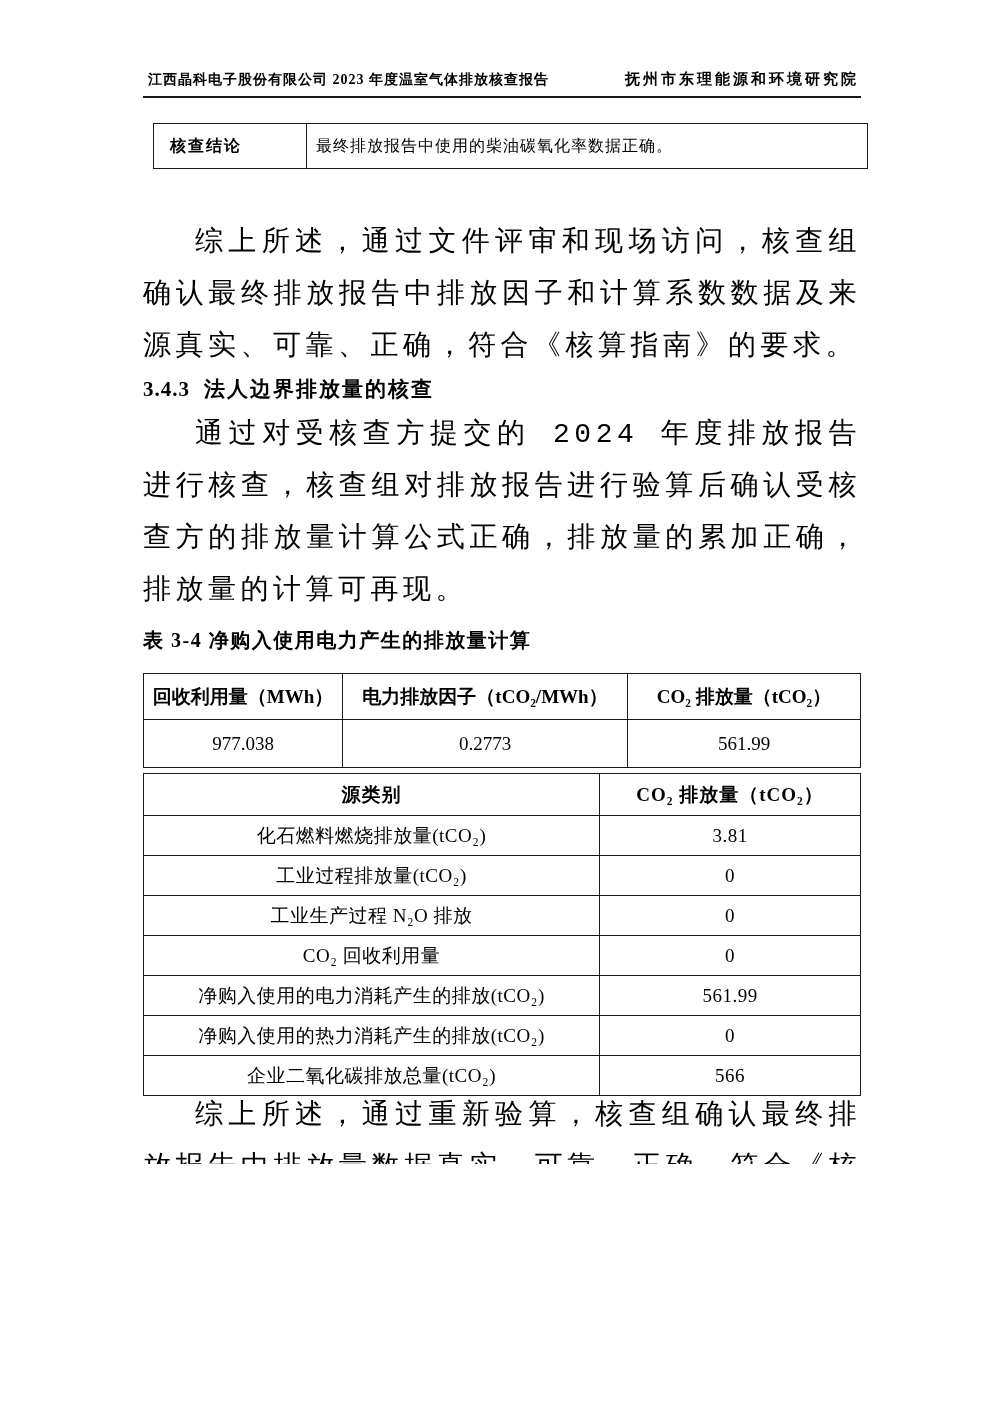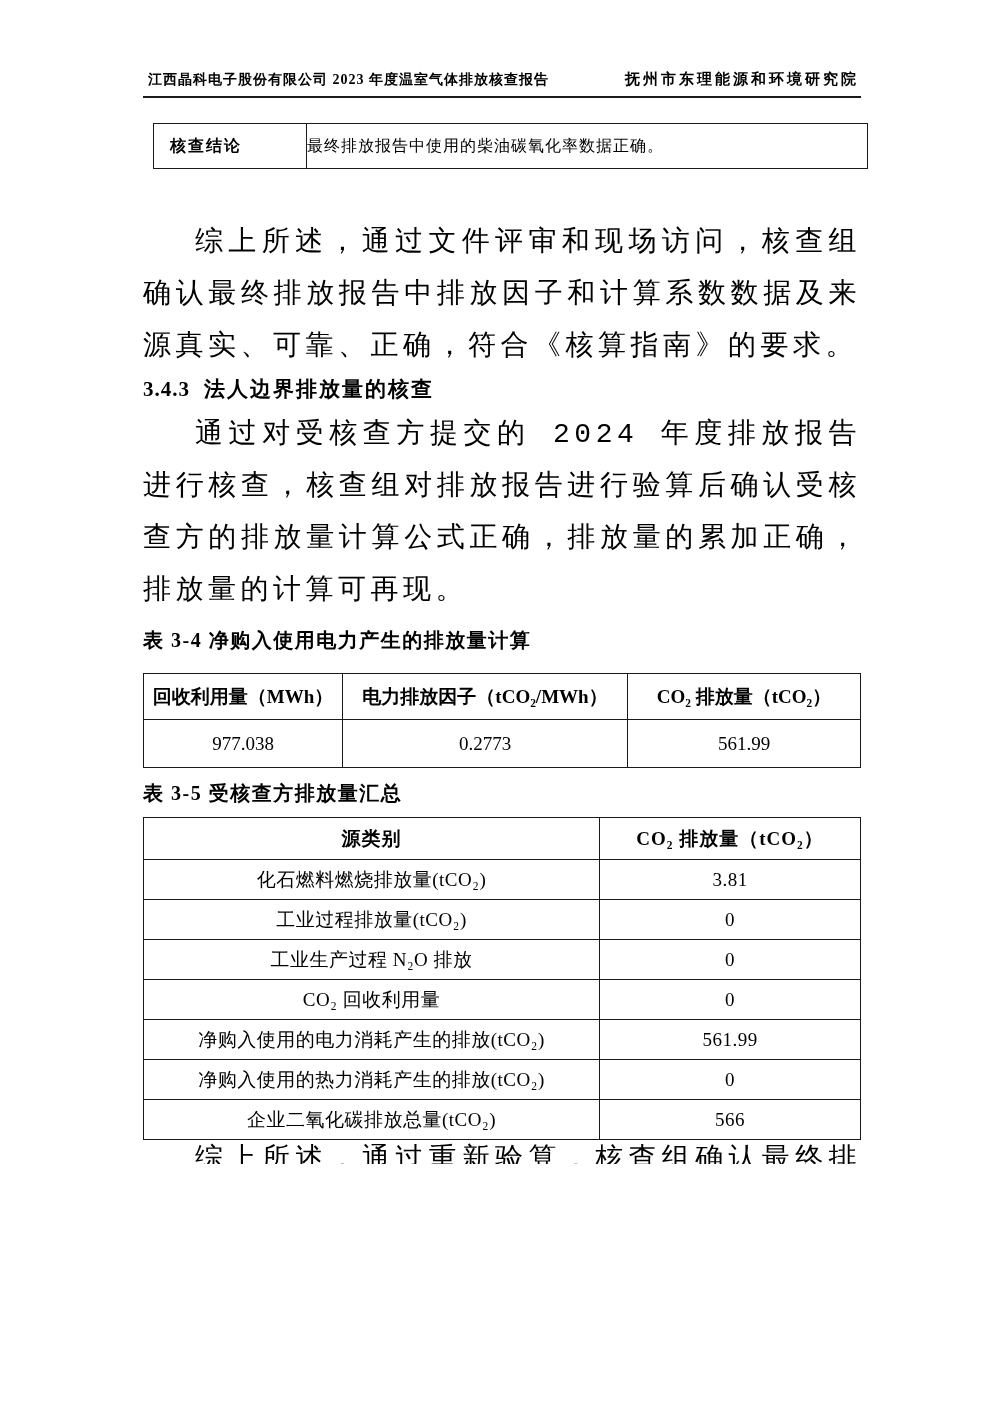--- a/index.html
+++ b/index.html
@@ -49,21 +49,21 @@
     width: 715px;
     table-layout: fixed;
   }
   .concl-table td { height: 45px; font-size: 16px; vertical-align: middle; }
   .concl-label {
     width: 153px;
     font-weight: bold;
     padding-left: 16px;
     letter-spacing: 2px;
   }
-  .concl-text { letter-spacing: 1px; }
+  .concl-text { padding-left: 9px; letter-spacing: 1px; }
   
   .para {
     font-size: 28px;
     line-height: 52px;
     letter-spacing: 4.5px;
     text-align: justify;
     text-indent: 52px;
     word-break: break-all;
     font-family: Liberation Mono, monospace;
   }
@@ -160,21 +160,20 @@
       </thead>
       <tbody>
         <tr>
           <td>977.038</td>
           <td>0.2773</td>
           <td>561.99</td>
         </tr>
       </tbody>
     </table>
 
-    <div class="tbl-title t35-title">表 3-5 受核查方排放量汇总</div>
 
     <table class="t35">
       <thead>
         <tr>
           <th class="c1">源类别</th>
           <th class="c2">CO₂ 排放量（tCO₂）</th>
         </tr>
       </thead>
       <tbody>
         <tr>

